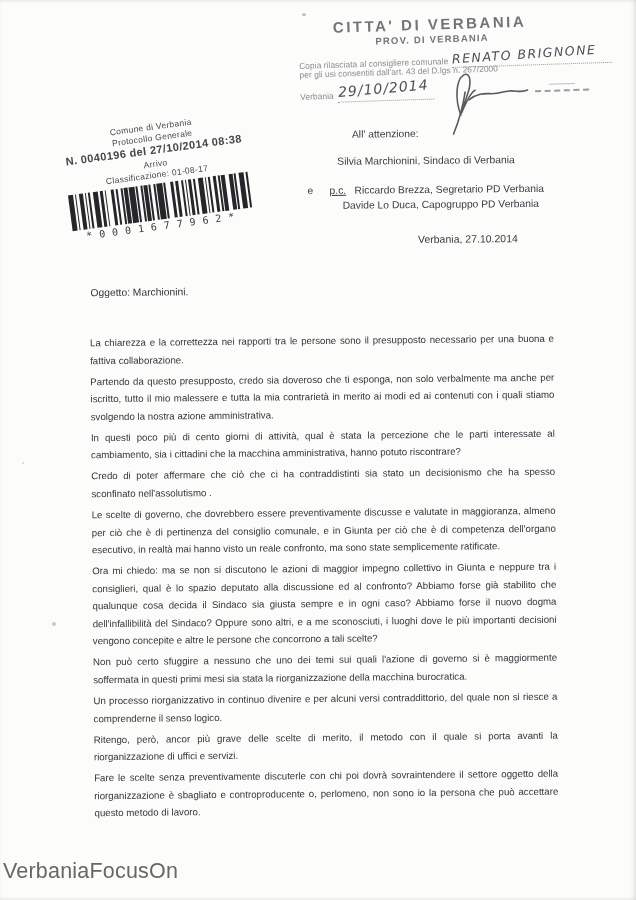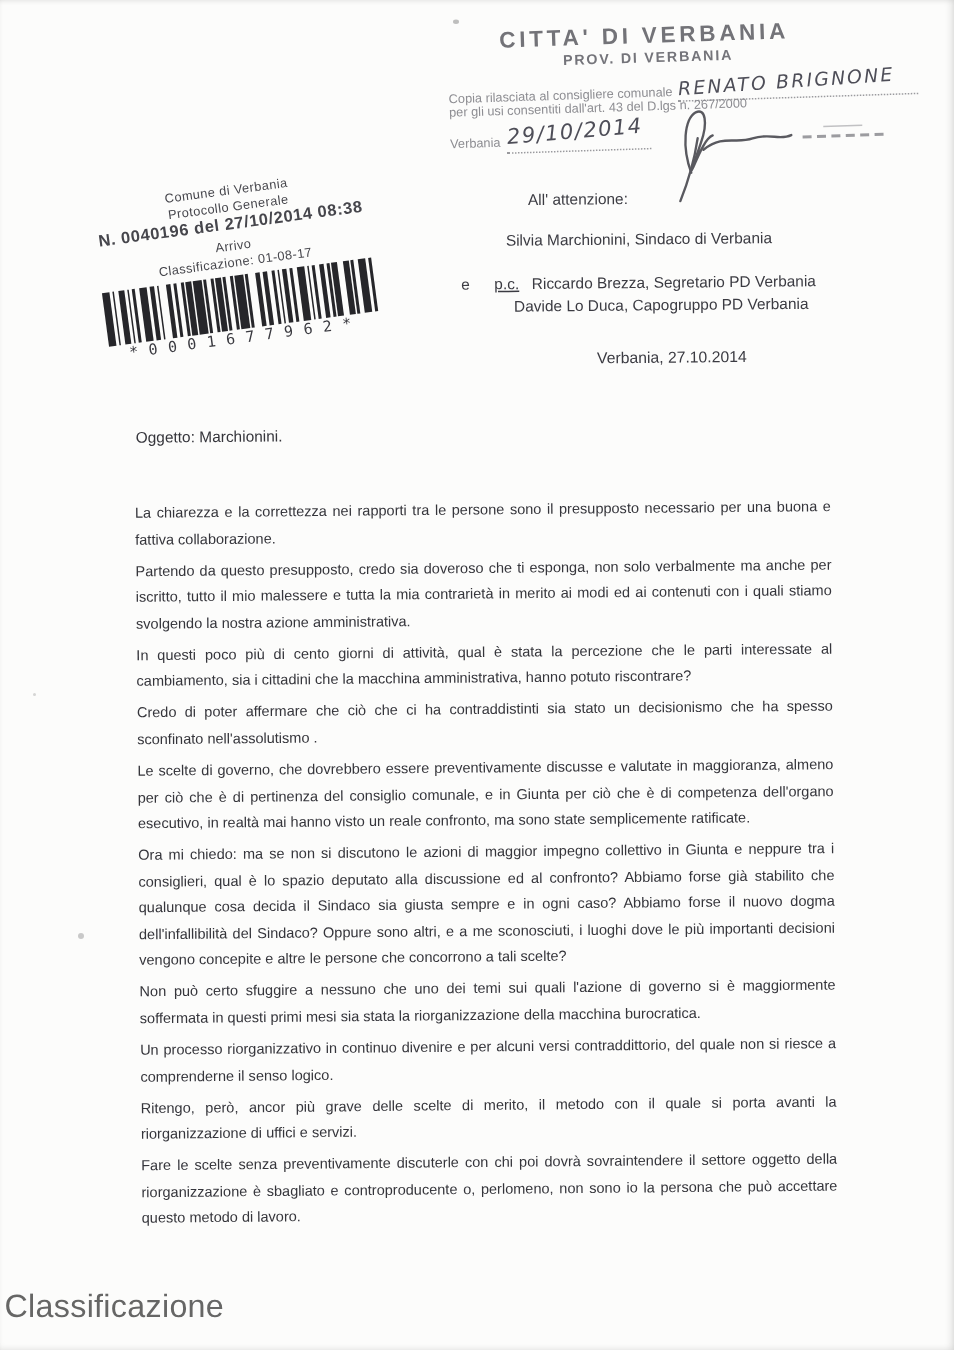--- a/index.html
+++ b/index.html
@@ -52,21 +52,21 @@
 
   
   .recipients{position:absolute; left:310px; top:128px; width:300px;
     font-size:10.3px; color:#3b3b42; line-height:1.3;}
   .attention{margin-left:45px;}
   .primary{margin-left:30px; margin-top:14px;}
   .cc-row{margin-top:15px; display:flex; align-items:baseline;}
   .cc-conj{width:22px;} .cc-label{width:25px;text-decoration:underline;}
   .cc-l2{margin-left:35px; margin-top:2px;}
 
-  .dateline{position:absolute; left:400px; top:234px; font-size:10.5px; color:#3b3b42;}
+  .dateline{position:absolute; left:420px; top:234px; font-size:10.5px; color:#3b3b42;}
   .subject{position:absolute; left:92px; top:285px; font-size:10.3px; color:var(--ink);}
 
   
   .body{position:absolute; left:91px; top:332px; width:464px;
     font-size:9.7px; line-height:17.6px; text-align:justify; color:var(--ink);}
   .body p{margin:0 0 3.4px 0;}
 
   
   .watermark{position:absolute; left:3px; top:859px; font-size:21.5px;
     color:var(--watermark); letter-spacing:.2px; opacity:.85;}
@@ -173,14 +173,14 @@
         <p>Non può certo sfuggire a nessuno che uno dei temi sui quali l'azione di governo si è maggiormente soffermata in questi primi mesi sia stata la riorganizzazione della macchina burocratica.</p>
         <p>Un processo riorganizzativo in continuo divenire e per alcuni versi contraddittorio, del quale non si riesce a comprenderne il senso logico.</p>
         <p>Ritengo, però, ancor più grave delle scelte di merito, il metodo con il quale si porta avanti la riorganizzazione di uffici e servizi.</p>
         <p>Fare le scelte senza preventivamente discuterle con chi poi dovrà sovraintendere il settore oggetto della riorganizzazione è sbagliato e controproducente o, perlomeno, non sono io la persona che può accettare questo metodo di lavoro.</p>
       </div>
   </div>
 
   <div class="speck speck1"></div>
   <div class="speck speck2"></div>
   <div class="speck speck3"></div>
-  <div class="watermark">Classificazione</div>
+  <div class="watermark">VerbaniaFocusOn</div>
 </div>
 
 </body></html>

